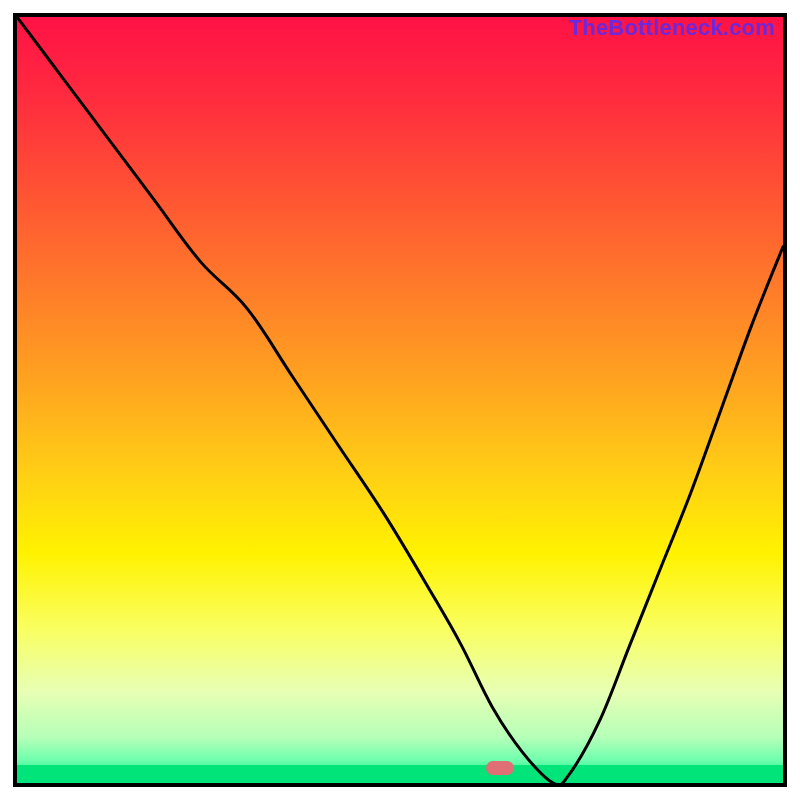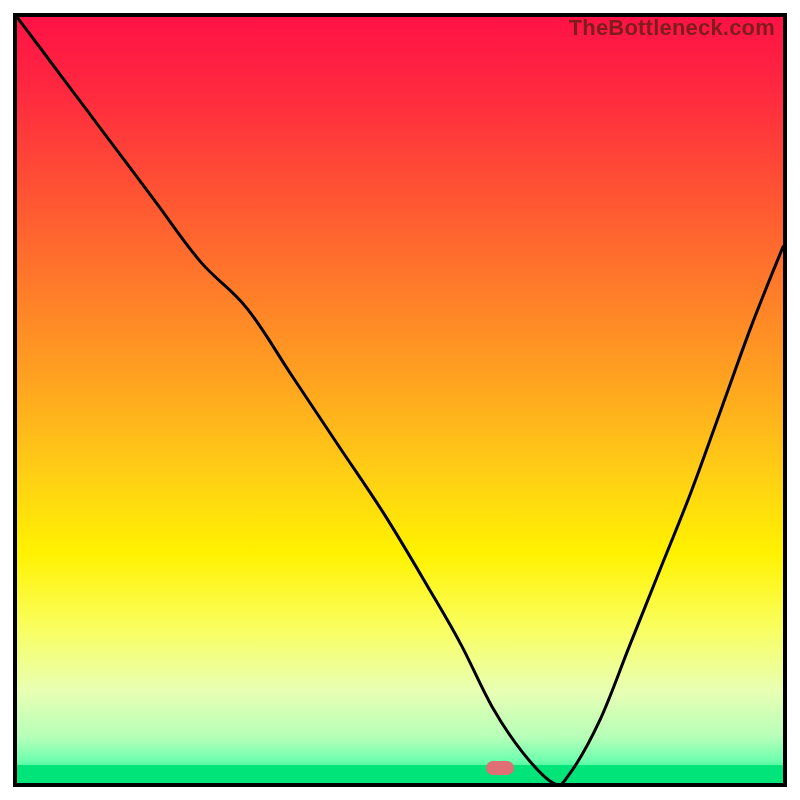--- a/index.html
+++ b/index.html
@@ -45,21 +45,21 @@
     background: #df6f74;
     border-radius: 8px;
     transform: translate(-50%, -50%);
   }
   .watermark {
     position: absolute;
     right: 8px;
     top: -2px;
     font-size: 22px;
     font-weight: 600;
-    color: #7f1d1d;
+    color: #6d28d9;
     letter-spacing: 0.2px;
     user-select: none;
   }
 </style>
 </head>
 <body>
 
 <div class="chart-frame">
 
   <svg class="gradient-bg" viewBox="0 0 766 766" preserveAspectRatio="none">

